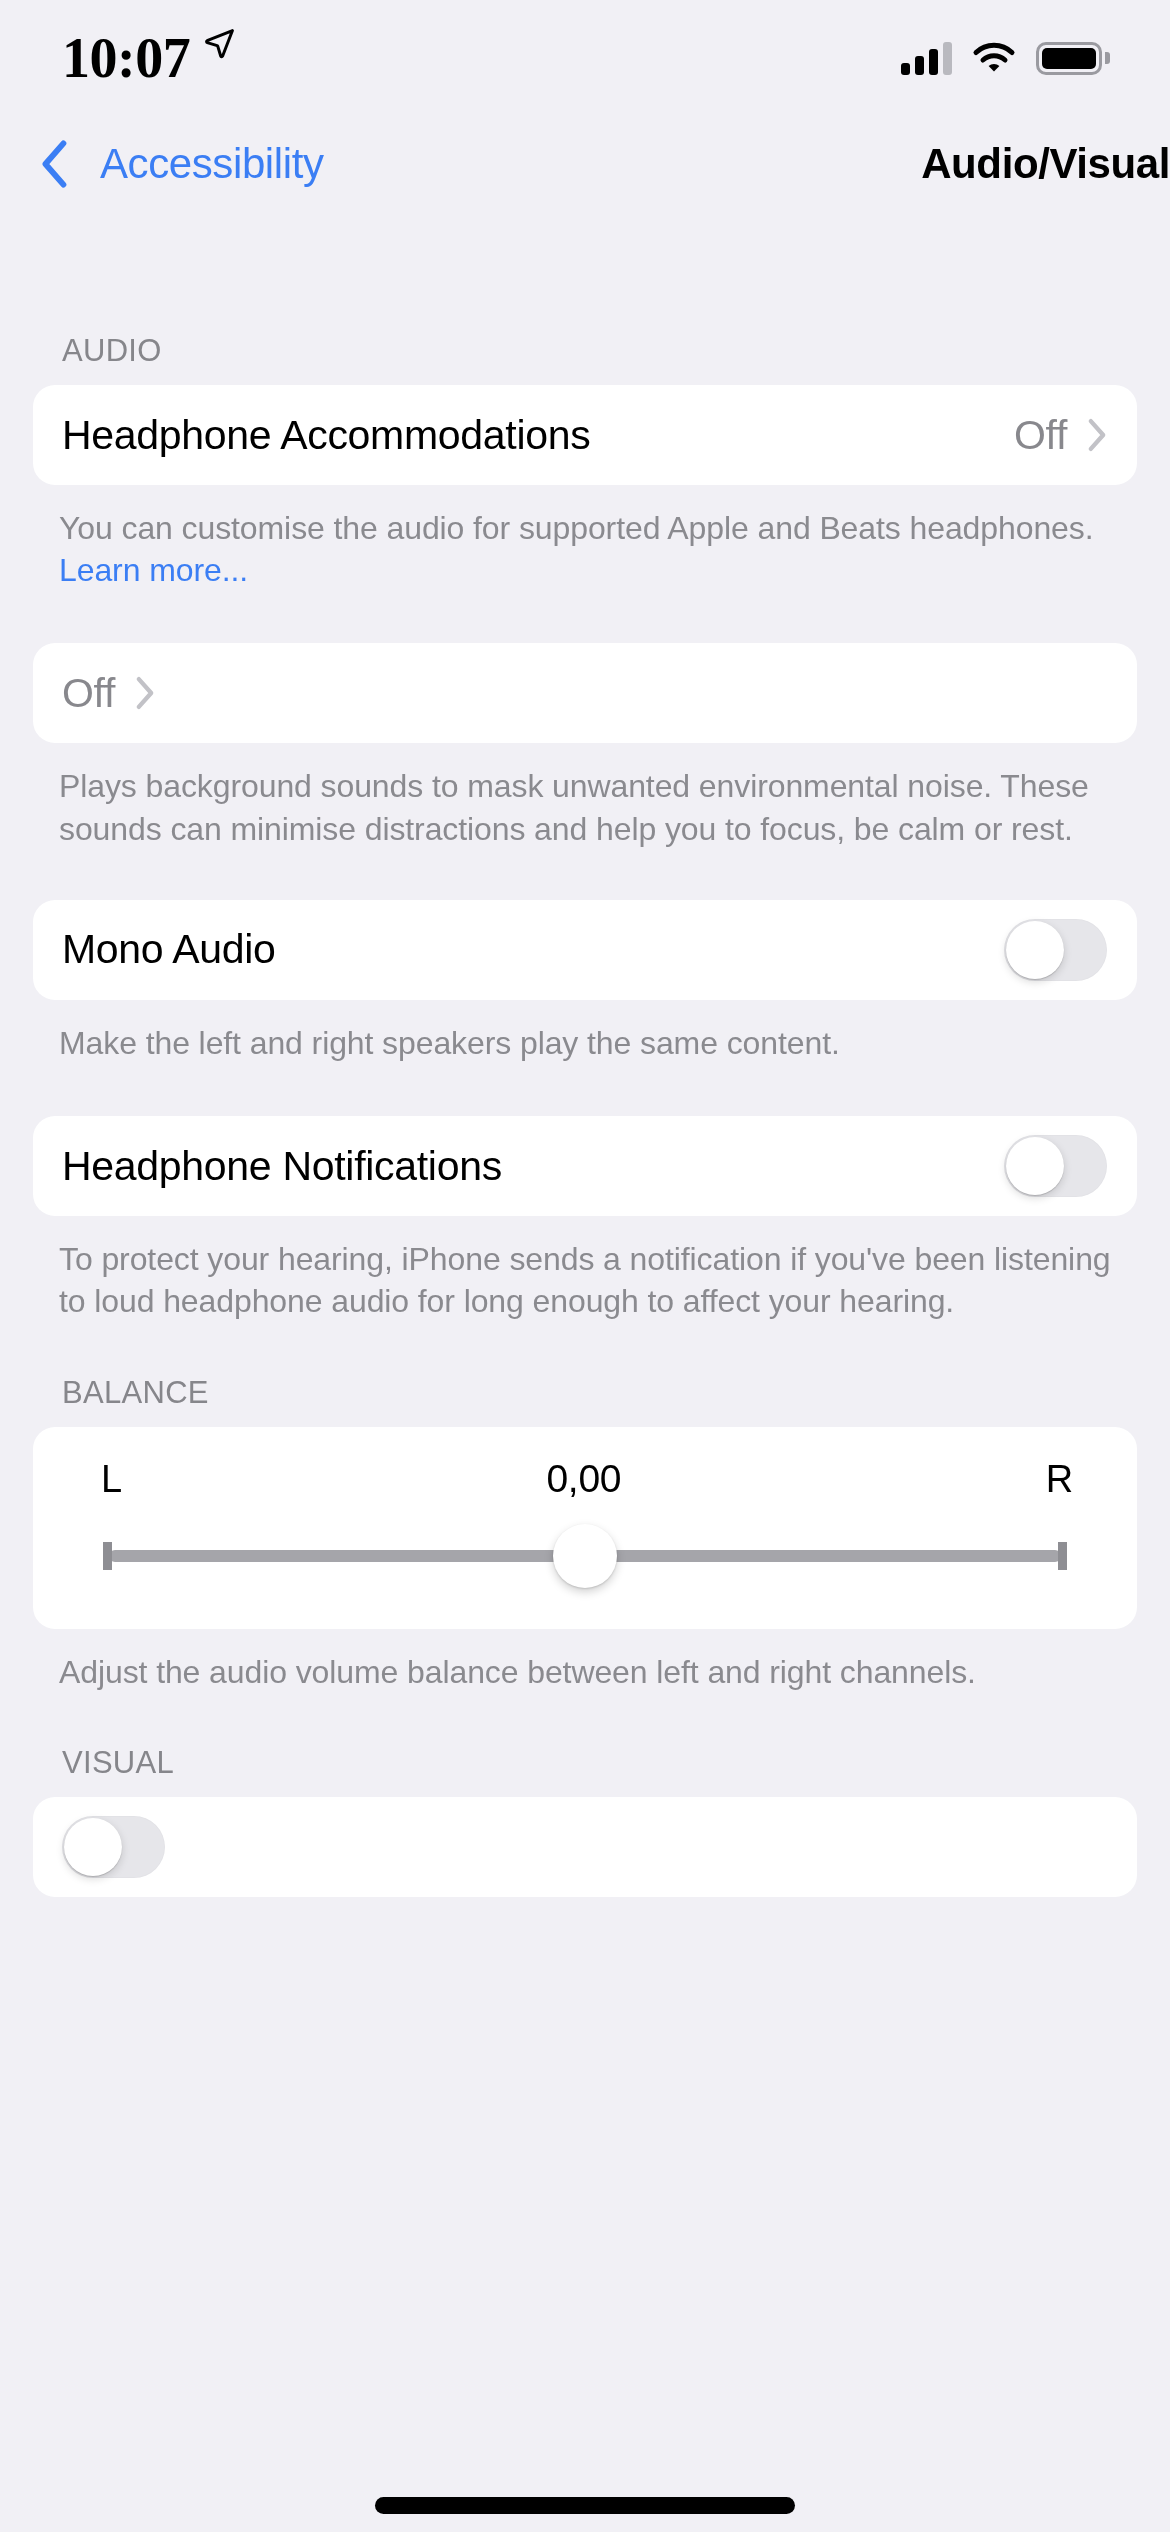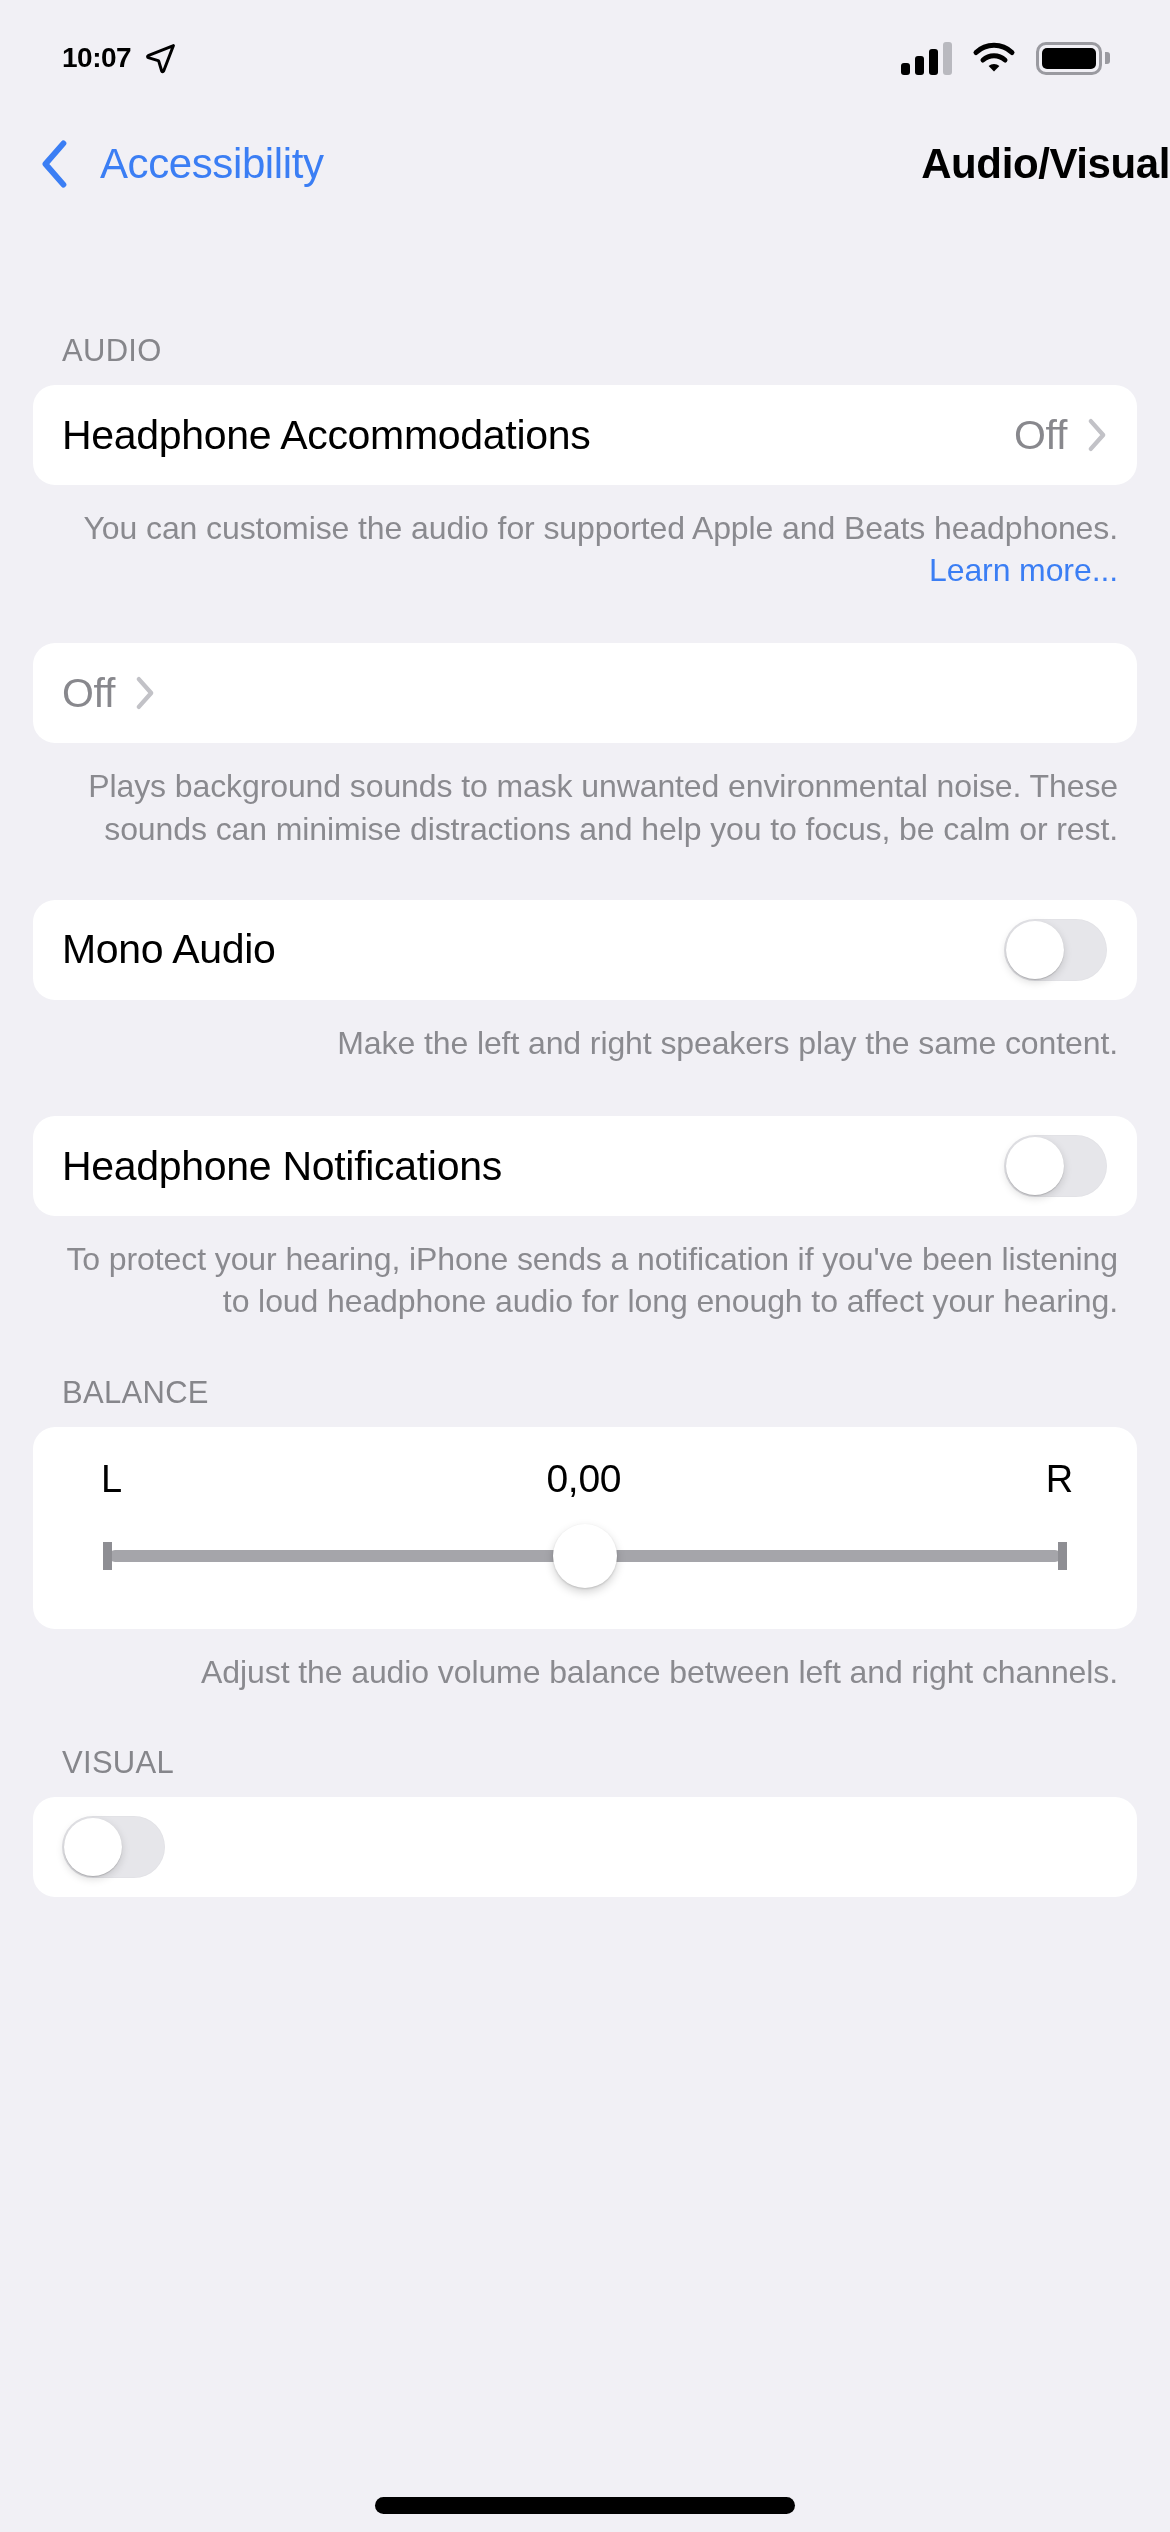--- a/index.html
+++ b/index.html
@@ -21,27 +21,28 @@
   .status-bar {
     height: 110px;
     display: flex;
     align-items: center;
     justify-content: space-between;
     padding: 0 60px 0 62px;
     position: relative;
   }
   .status-time {
     display: flex;
-    align-items: center;
+    align-items: flex-start;
     gap: 12px;
-    font-size: 28px;
+    font-size: 56px;
     font-weight: 700;
     color: #000;
     letter-spacing: -0.5px;
     padding-top: 6px;
+    font-family: Liberation Serif, serif;
   }
   .loc-arrow { display: block; }
   .status-right {
     display: flex;
     align-items: center;
     gap: 20px;
     padding-top: 6px;
   }
   .signal-bars {
     display: flex;
@@ -171,21 +172,20 @@
     background: #ffffff;
     box-shadow: 0 3px 8px rgba(0,0,0,0.15), 0 1px 1px rgba(0,0,0,0.16);
   }
 
   .footer-text {
     font-size: 32px;
     line-height: 1.32;
     color: #8a8a8f;
     letter-spacing: -0.1px;
     padding: 22px 52px 0 59px;
-    text-align: right;
   }
   .footer-text .link { color: #3b7ef4; cursor: pointer; }
 
   
   .balance-card {
     background: #ffffff;
     border-radius: 22px;
     margin: 0 33px;
     padding: 30px 30px 36px 30px;
   }

